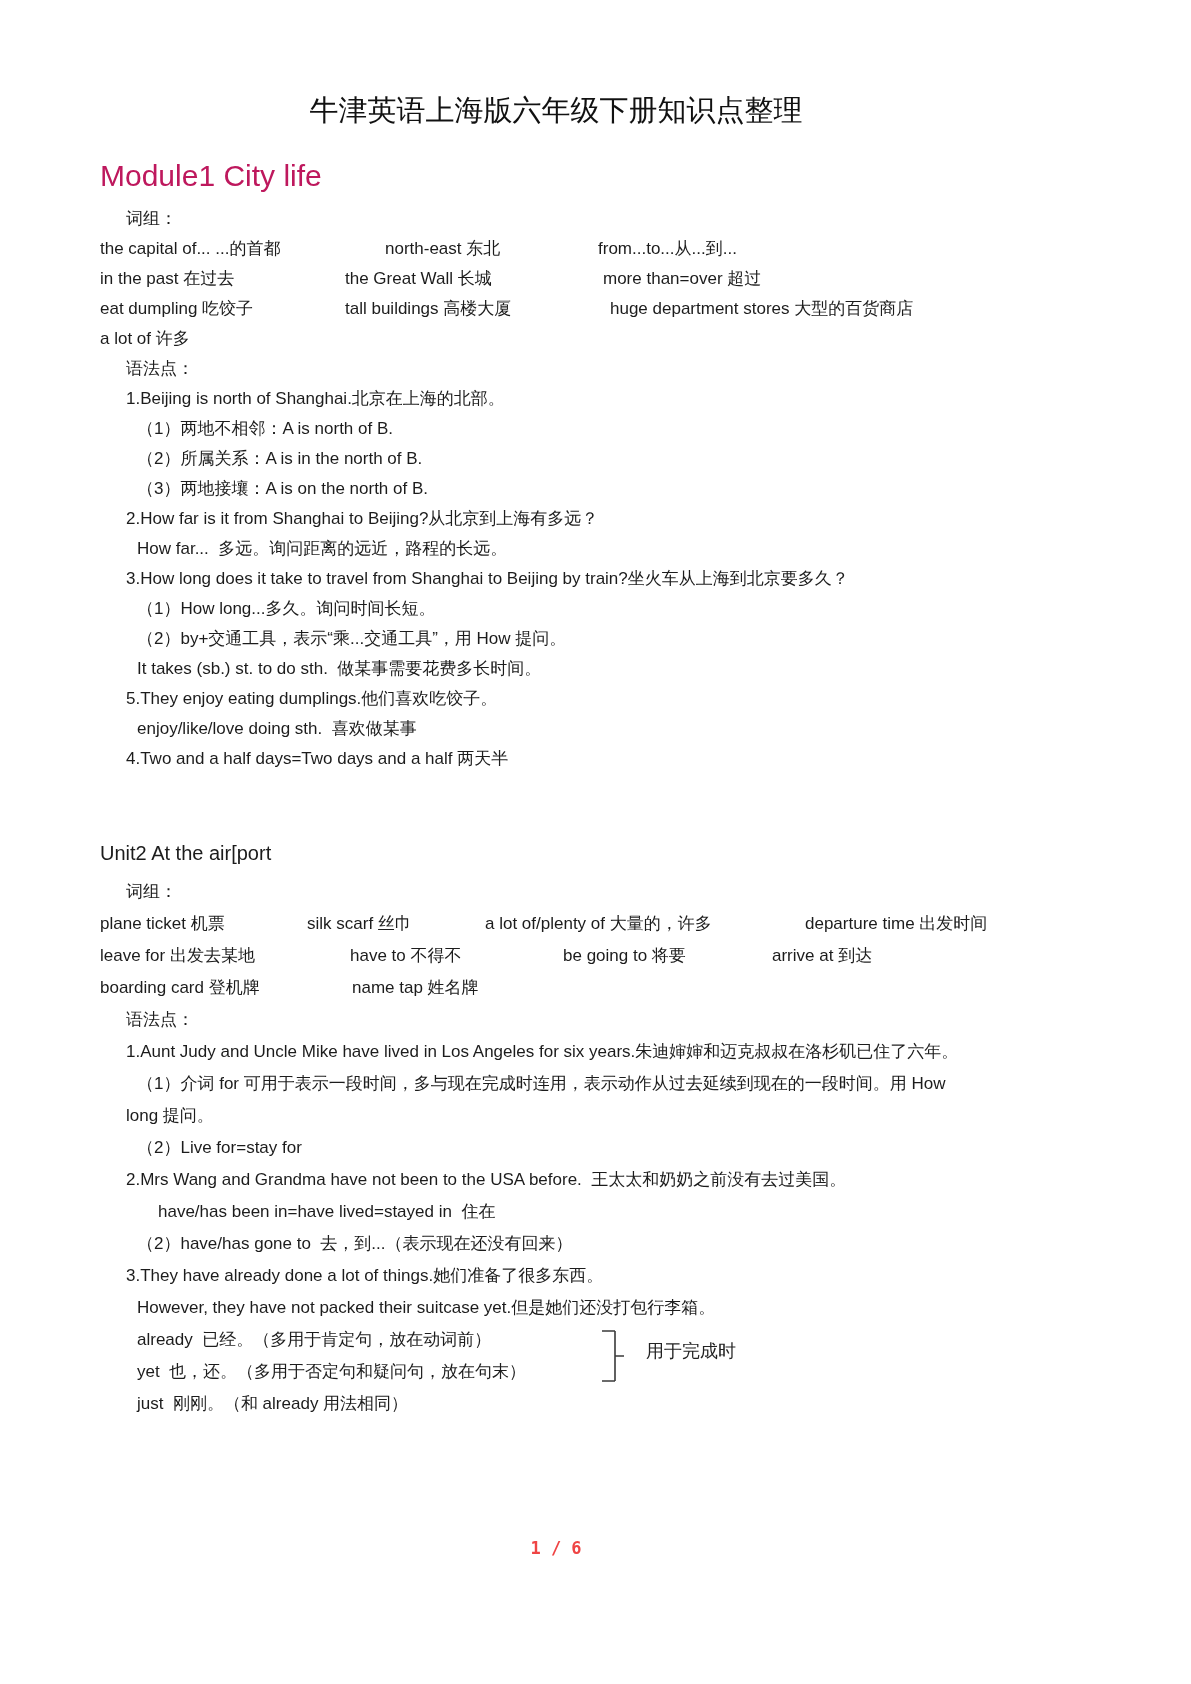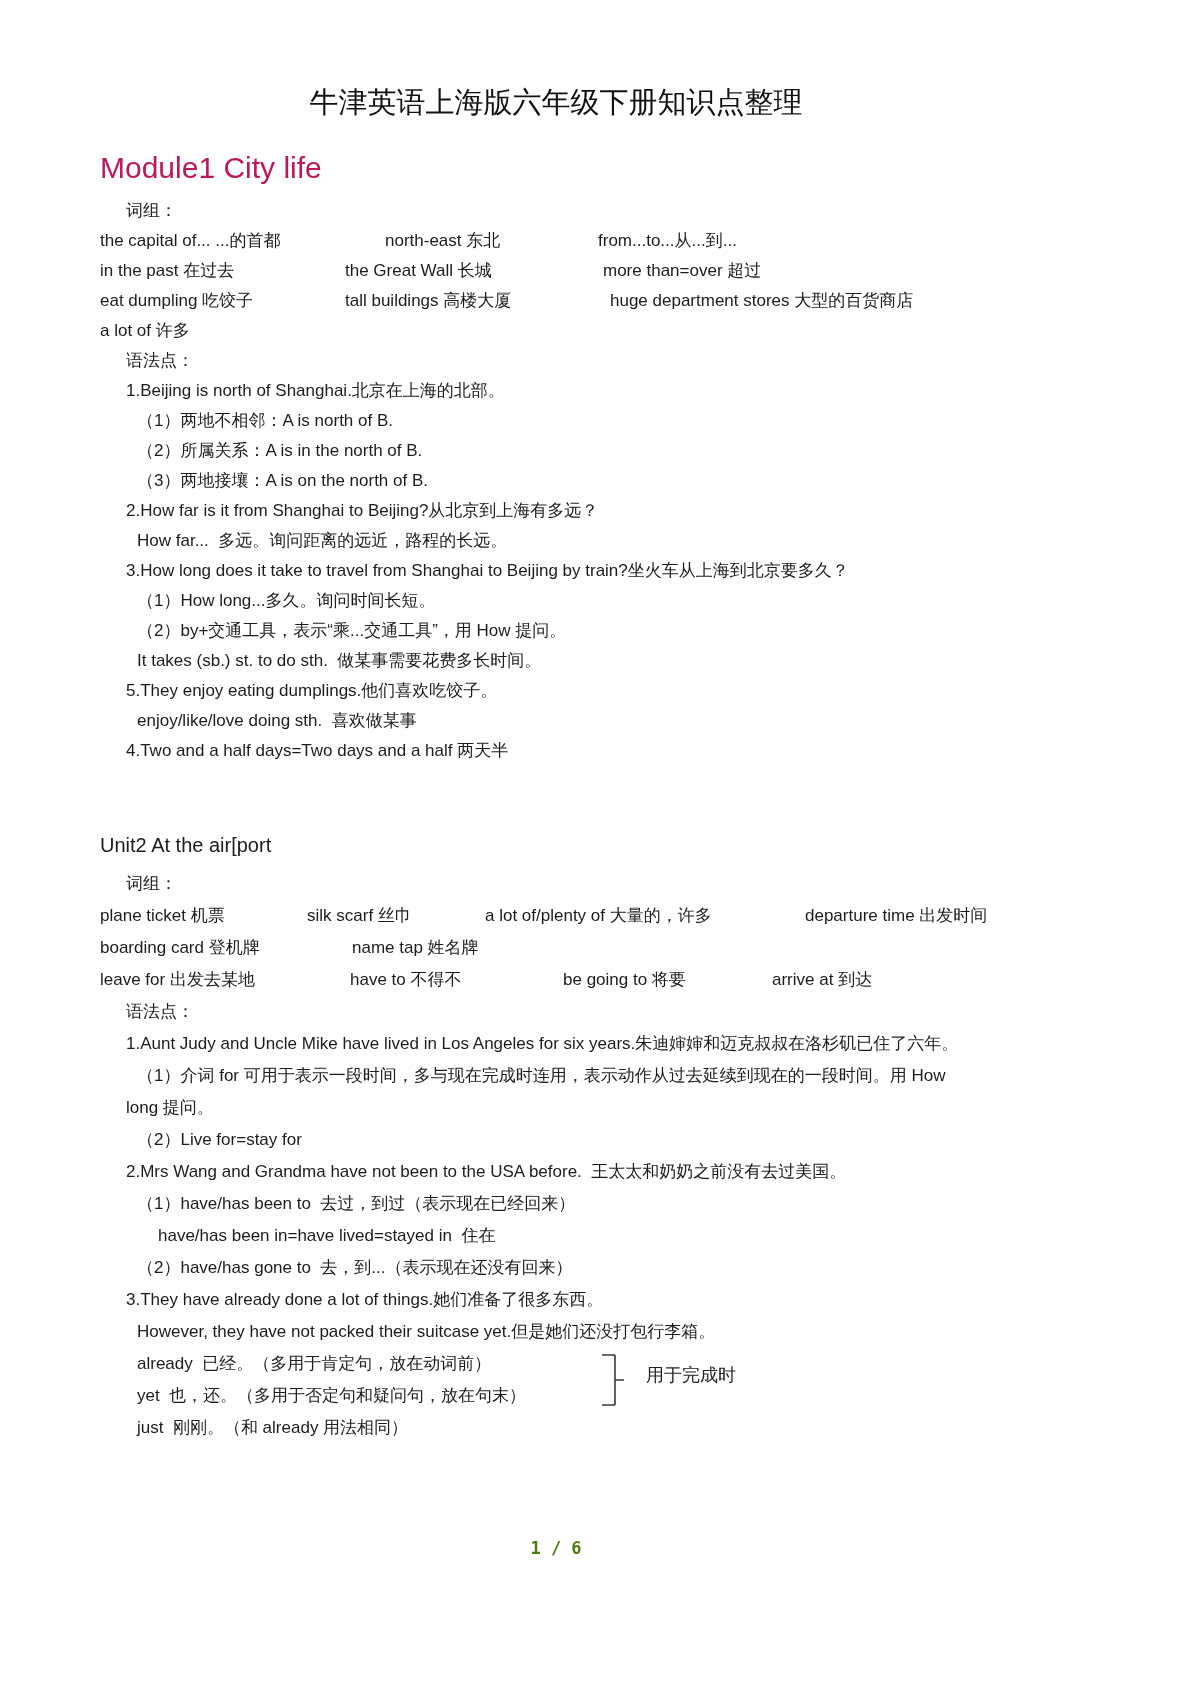--- a/index.html
+++ b/index.html
@@ -14,21 +14,21 @@
   .content{
     position:absolute;
     left:100px;top:84px;
     width:912px;
   }
   .doc-title{
     font-family:"Liberation Serif","DejaVu Serif",serif;
     font-size:29px;line-height:36px;
     font-weight:400;
     text-align:center;
-    margin:0;color:#111;
+    margin:8px;color:#111;
     white-space:pre;
   }
   .module-heading{
     font-size:30px;line-height:36px;
     font-weight:400;
     margin:30px 0 0 0;color:#be185d;
     white-space:pre;
   }
   .unit-heading{
     font-size:20px;line-height:26px;
@@ -53,21 +53,21 @@
   .brace-label{
     position:absolute;left:546px;top:15px;
     font-size:18px;white-space:pre;color:#222;
   }
   .footer{
     position:absolute;
     left:100px;top:1538px;width:912px;
     text-align:center;
     font-family:"DejaVu Sans Mono","Liberation Mono",monospace;
     font-weight:bold;
-    font-size:17px;color:#4d7c0f;
+    font-size:17px;color:#ef4444;
     white-space:pre;
   }
 </style>
 </head>
 <body>
 
 <div class="page">
   <div class="content">
 
     <h1 class="doc-title">牛津英语上海版六年级下册知识点整理</h1>
@@ -119,37 +119,36 @@
       <div class="body-lines">
         <div class="line ind0">词组：</div>
 
         <div class="vrow">
           <span class="vitem" style="left:0">plane ticket 机票</span>
           <span class="vitem" style="left:207px">silk scarf 丝巾</span>
           <span class="vitem" style="left:385px">a lot of/plenty of 大量的，许多</span>
           <span class="vitem" style="left:705px">departure time 出发时间</span>
         </div>
         <div class="vrow">
-          <span class="vitem" style="left:0">boarding card 登机牌</span>
-          <span class="vitem" style="left:252px">name tap 姓名牌</span>
-        </div>
-        <div class="vrow">
           <span class="vitem" style="left:0">leave for 出发去某地</span>
           <span class="vitem" style="left:250px">have to 不得不</span>
           <span class="vitem" style="left:463px">be going to 将要</span>
           <span class="vitem" style="left:672px">arrive at 到达</span>
+        </div>
+        <div class="vrow">
+          <span class="vitem" style="left:0">boarding card 登机牌</span>
+          <span class="vitem" style="left:252px">name tap 姓名牌</span>
         </div>
 
         <div class="line ind0">语法点：</div>
         <div class="line ind0">1.Aunt Judy and Uncle Mike have lived in Los Angeles for six years.朱迪婶婶和迈克叔叔在洛杉矶已住了六年。</div>
         <div class="line ind1">（1）介词 for 可用于表示一段时间，多与现在完成时连用，表示动作从过去延续到现在的一段时间。用 How</div>
         <div class="line ind0">long 提问。</div>
         <div class="line ind1">（2）Live for=stay for</div>
         <div class="line ind0">2.Mrs Wang and Grandma have not been to the USA before.  王太太和奶奶之前没有去过美国。</div>
-        <div class="line ind1">（1）have/has been to  去过，到过（表示现在已经回来）</div>
         <div class="line ind2">have/has been in=have lived=stayed in  住在</div>
         <div class="line ind1">（2）have/has gone to  去，到...（表示现在还没有回来）</div>
         <div class="line ind0">3.They have already done a lot of things.她们准备了很多东西。</div>
         <div class="line ind1">However, they have not packed their suitcase yet.但是她们还没打包行李箱。</div>
 
         <div class="bracket-group">
           <div class="line ind1">already  已经。（多用于肯定句，放在动词前）</div>
           <div class="line ind1">yet  也，还。（多用于否定句和疑问句，放在句末）</div>
           <svg class="brace" width="26" height="54" viewBox="0 0 26 54">
             <path d="M2 2 H15 M15 2 V52 M2 52 H15 M15 27 H24" stroke="#3a3a3a" stroke-width="1.6" fill="none"></path>

